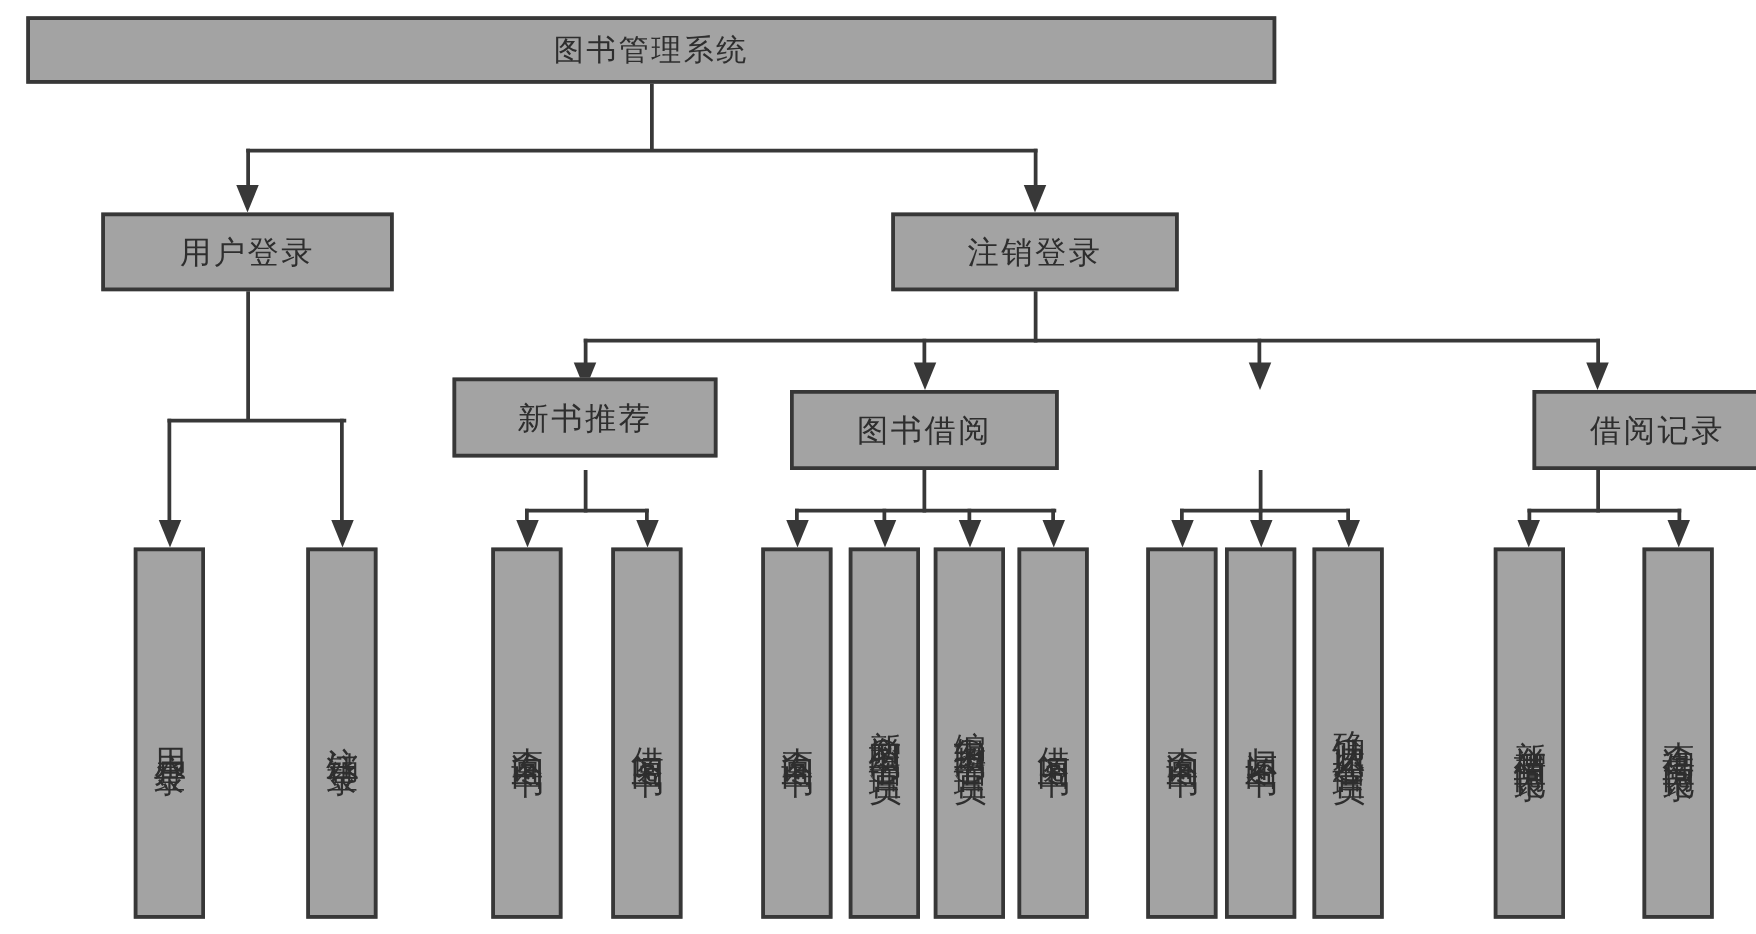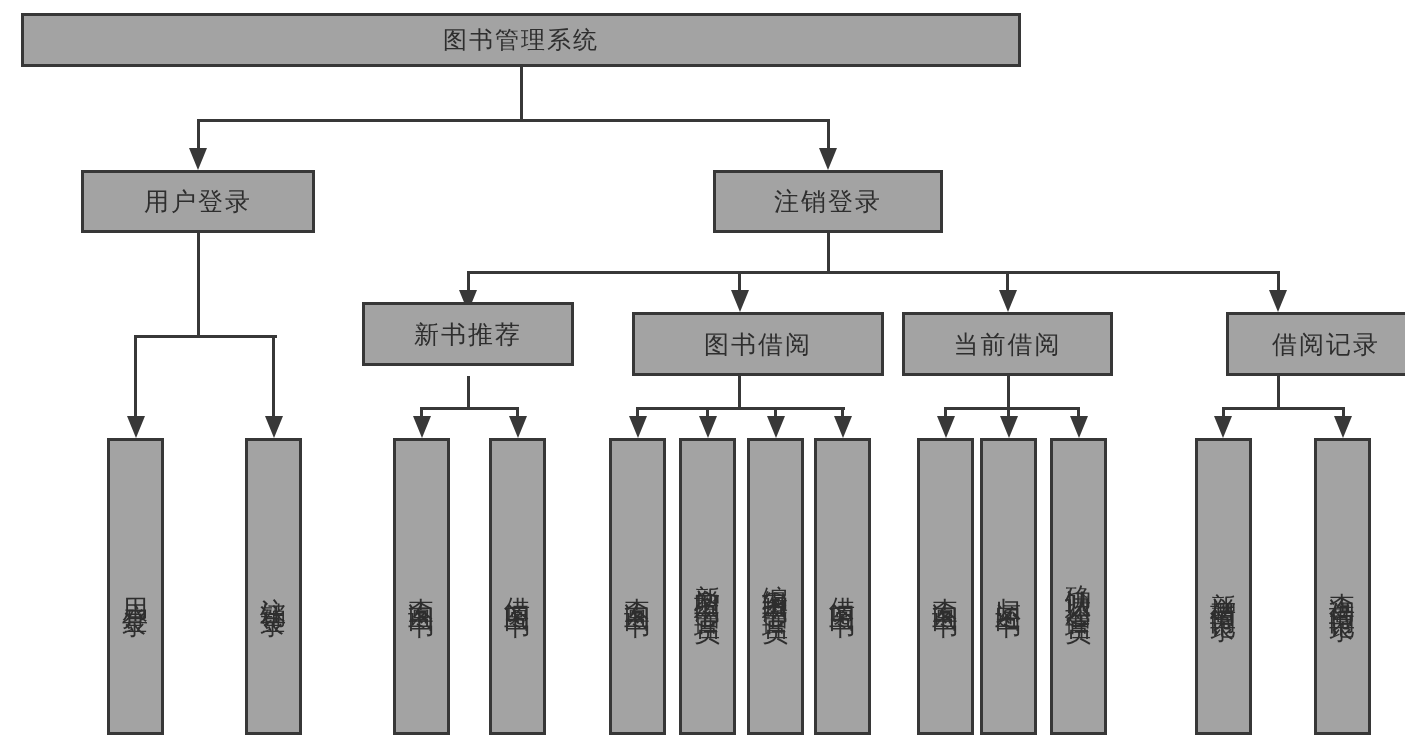--- a/index.html
+++ b/index.html
@@ -66,25 +66,22 @@
   <div class="vline" style="left:1006px;top:270.5px;height:23px"></div>
   <div class="vline" style="left:1276.5px;top:270.5px;height:23px"></div>
   <div class="arrow" style="left:459px;top:290px"></div>
   <div class="arrow" style="left:730.5px;top:290px"></div>
   <div class="arrow" style="left:998.5px;top:290px"></div>
   <div class="arrow" style="left:1269px;top:290px"></div>
 
   <div class="box h-box" style="left:362px;top:302px;width:212px;height:64px">
     <span class="lbl">新书推荐</span>
   </div>
-  <div class="box h-box" style="left:632px;top:312px;width:252px;height:64px">
+  <div class="box h-box" style="left:632px;top:312px;width:215px;height:64px">
     <span class="lbl">图书借阅</span>
-  </div>
-  <div class="box h-box" style="left:902px;top:312px;width:211px;height:64px">
-    <span class="lbl">当前借阅</span>
   </div>
   <div class="box h-box" style="left:1226px;top:312px;width:200px;height:64px">
     <span class="lbl">借阅记录</span>
   </div>
 
   <div class="vline" style="left:466.5px;top:376px;height:33.5px"></div>
   <div class="hline" style="left:420px;top:406.5px;width:99px"></div>
   <div class="vline" style="left:420px;top:406.5px;height:13px"></div>
   <div class="vline" style="left:516px;top:406.5px;height:13px"></div>
   <div class="arrow" style="left:412.5px;top:416px"></div>

